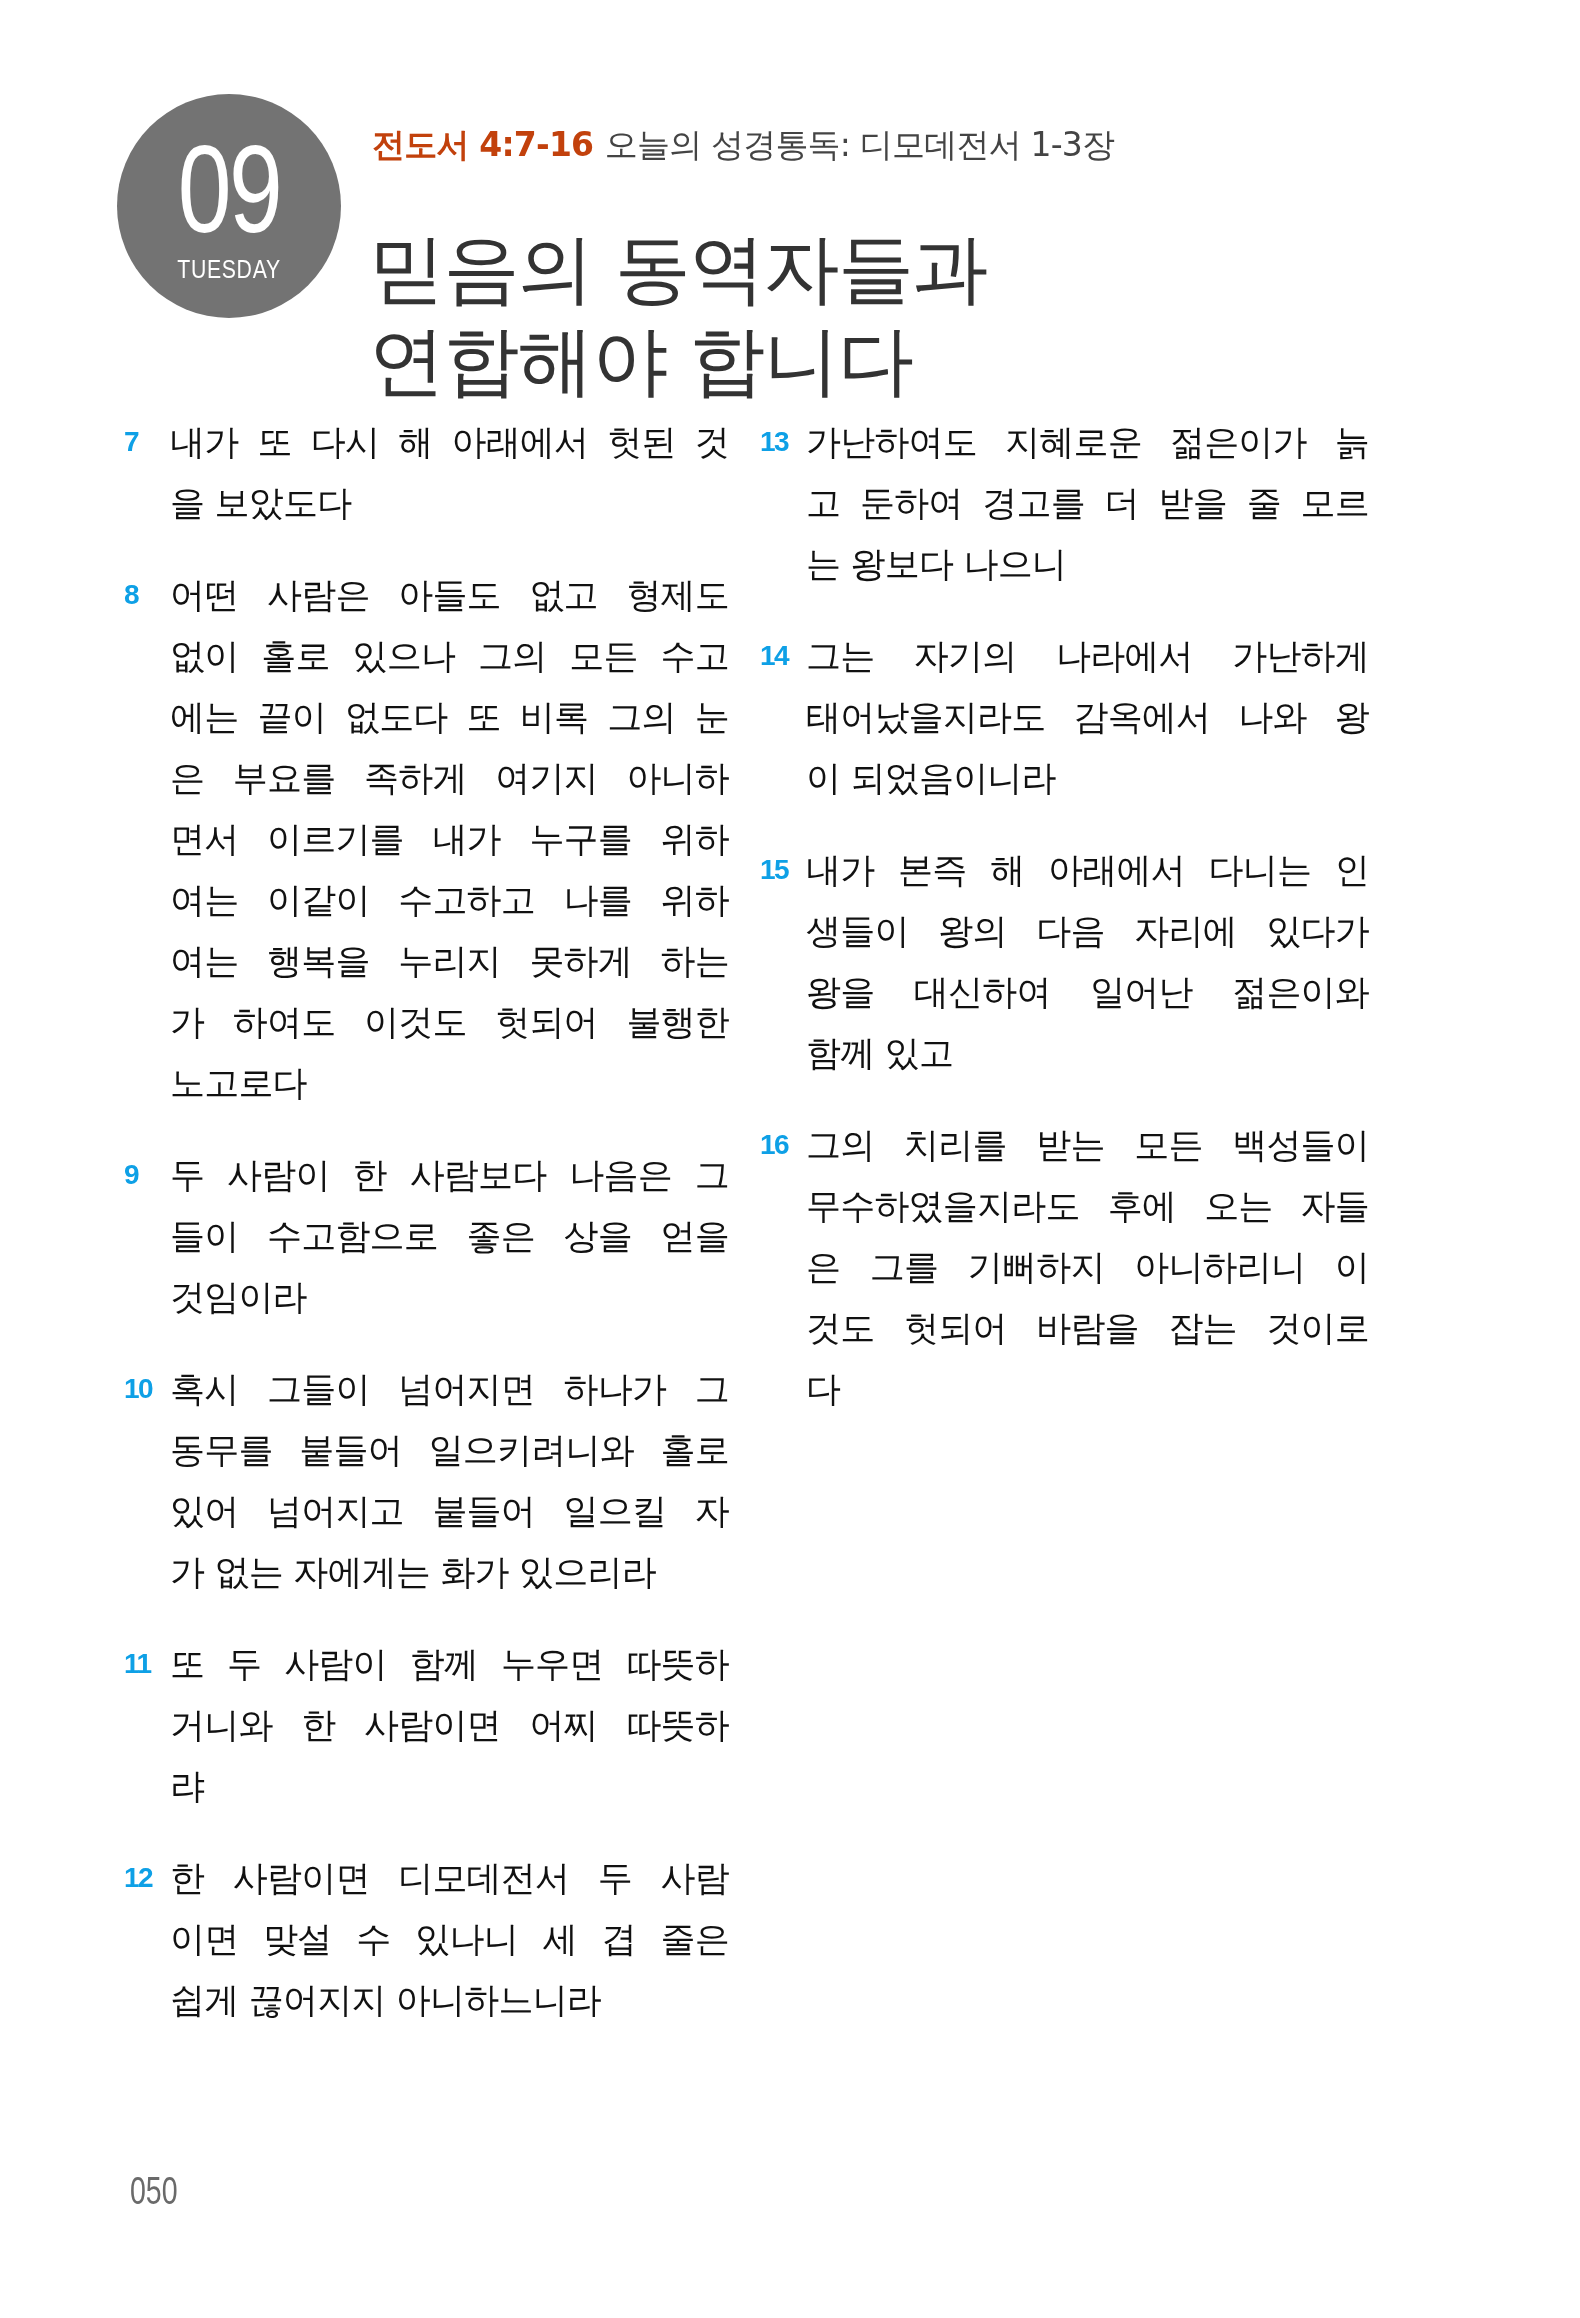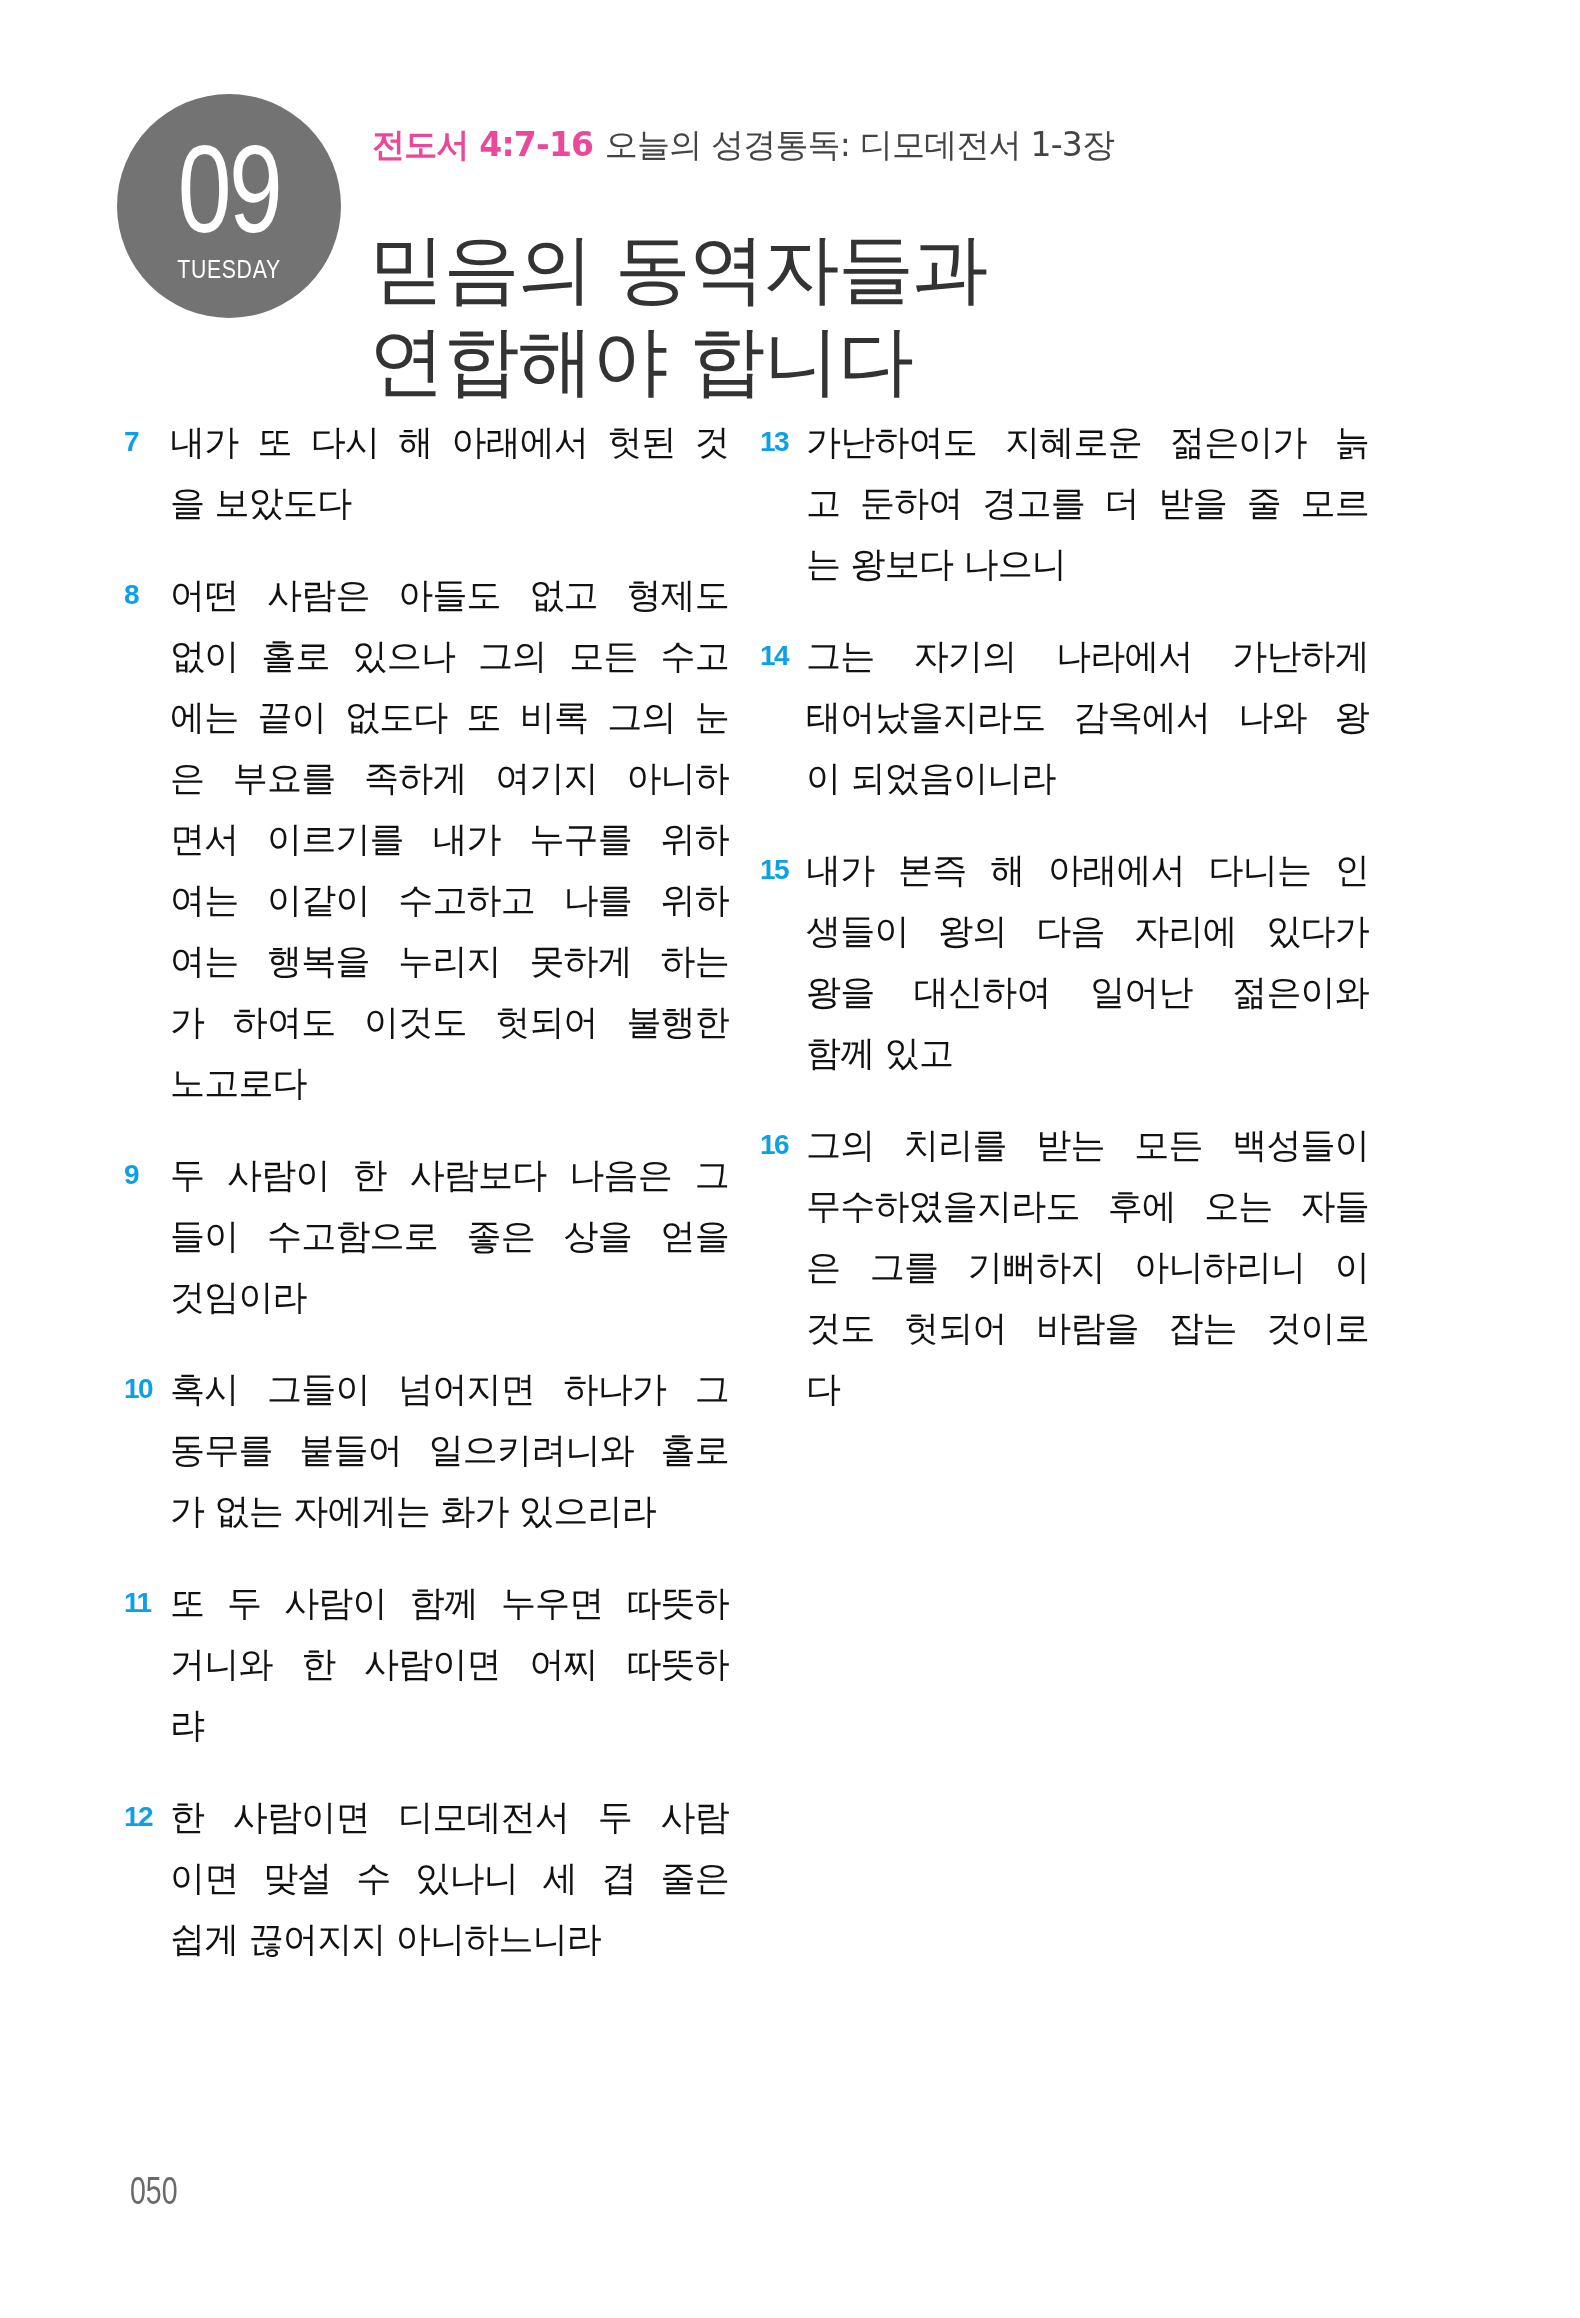--- a/index.html
+++ b/index.html
@@ -6,21 +6,21 @@
   body { width: 1581px; height: 2319px; position: relative; overflow: hidden;
          font-family: "DejaVu Sans", "Liberation Sans", sans-serif; color: #111; }
   .day-badge { position: absolute; left: 117px; top: 94px; width: 224px; height: 224px;
                border-radius: 50%; background: #737373; color: #fff; text-align: center; }
   .day-num { position: absolute; left: 0; right: 0; top: 33px; font-family: "Liberation Sans", sans-serif;
              font-size: 124px; line-height: 124px; letter-spacing: -3.3px; transform: scaleX(0.78); }
   .day-name { position: absolute; left: 0; right: 0; top: 161px; font-family: "Liberation Sans", sans-serif;
               font-size: 25px; letter-spacing: 0.8px; transform: scaleX(0.85); }
   .ref-row { position: absolute; left: 372px; top: 124px; font-size: 33px; line-height: 41px;
              white-space: nowrap; letter-spacing: -0.8px; }
-  .ref-passage { color: #ec4899; font-weight: bold; }
+  .ref-passage { color: #c2410c; font-weight: bold; }
   .ref-reading { color: #444; margin-left: 11.5px; }
   .title { position: absolute; left: 369px; top: 175px; font-size: 76px; line-height: 92px;
            color: #333; letter-spacing: -1.6px; margin-top: 48px; }
   .title div { white-space: nowrap; }
   .col { position: absolute; top: 412px; }
   .col-left { left: 124px; width: 605px; }
   .col-right { left: 760px; width: 609px; }
   .verse { position: relative; padding-left: 46px; margin-bottom: 31px; }
   .verse-num { position: absolute; left: 0; top: 5px; color: #0ea0e6; font-weight: bold;
                font-family: "Liberation Sans", sans-serif; font-size: 28px; line-height: 49px;
@@ -69,20 +69,21 @@
     <div class="verse">
       <span class="verse-num">9</span>
       <div class="verse-line">두 사람이 한 사람보다 나음은 그</div>
       <div class="verse-line">들이 수고함으로 좋은 상을 얻을</div>
       <div class="verse-line last">것임이라</div>
     </div>
     <div class="verse">
       <span class="verse-num">10</span>
       <div class="verse-line">혹시 그들이 넘어지면 하나가 그</div>
       <div class="verse-line">동무를 붙들어 일으키려니와 홀로</div>
+      <div class="verse-line">있어 넘어지고 붙들어 일으킬 자</div>
       <div class="verse-line last">가 없는 자에게는 화가 있으리라</div>
     </div>
     <div class="verse">
       <span class="verse-num">11</span>
       <div class="verse-line">또 두 사람이 함께 누우면 따뜻하</div>
       <div class="verse-line">거니와 한 사람이면 어찌 따뜻하</div>
       <div class="verse-line last">랴</div>
     </div>
     <div class="verse">
       <span class="verse-num">12</span>

